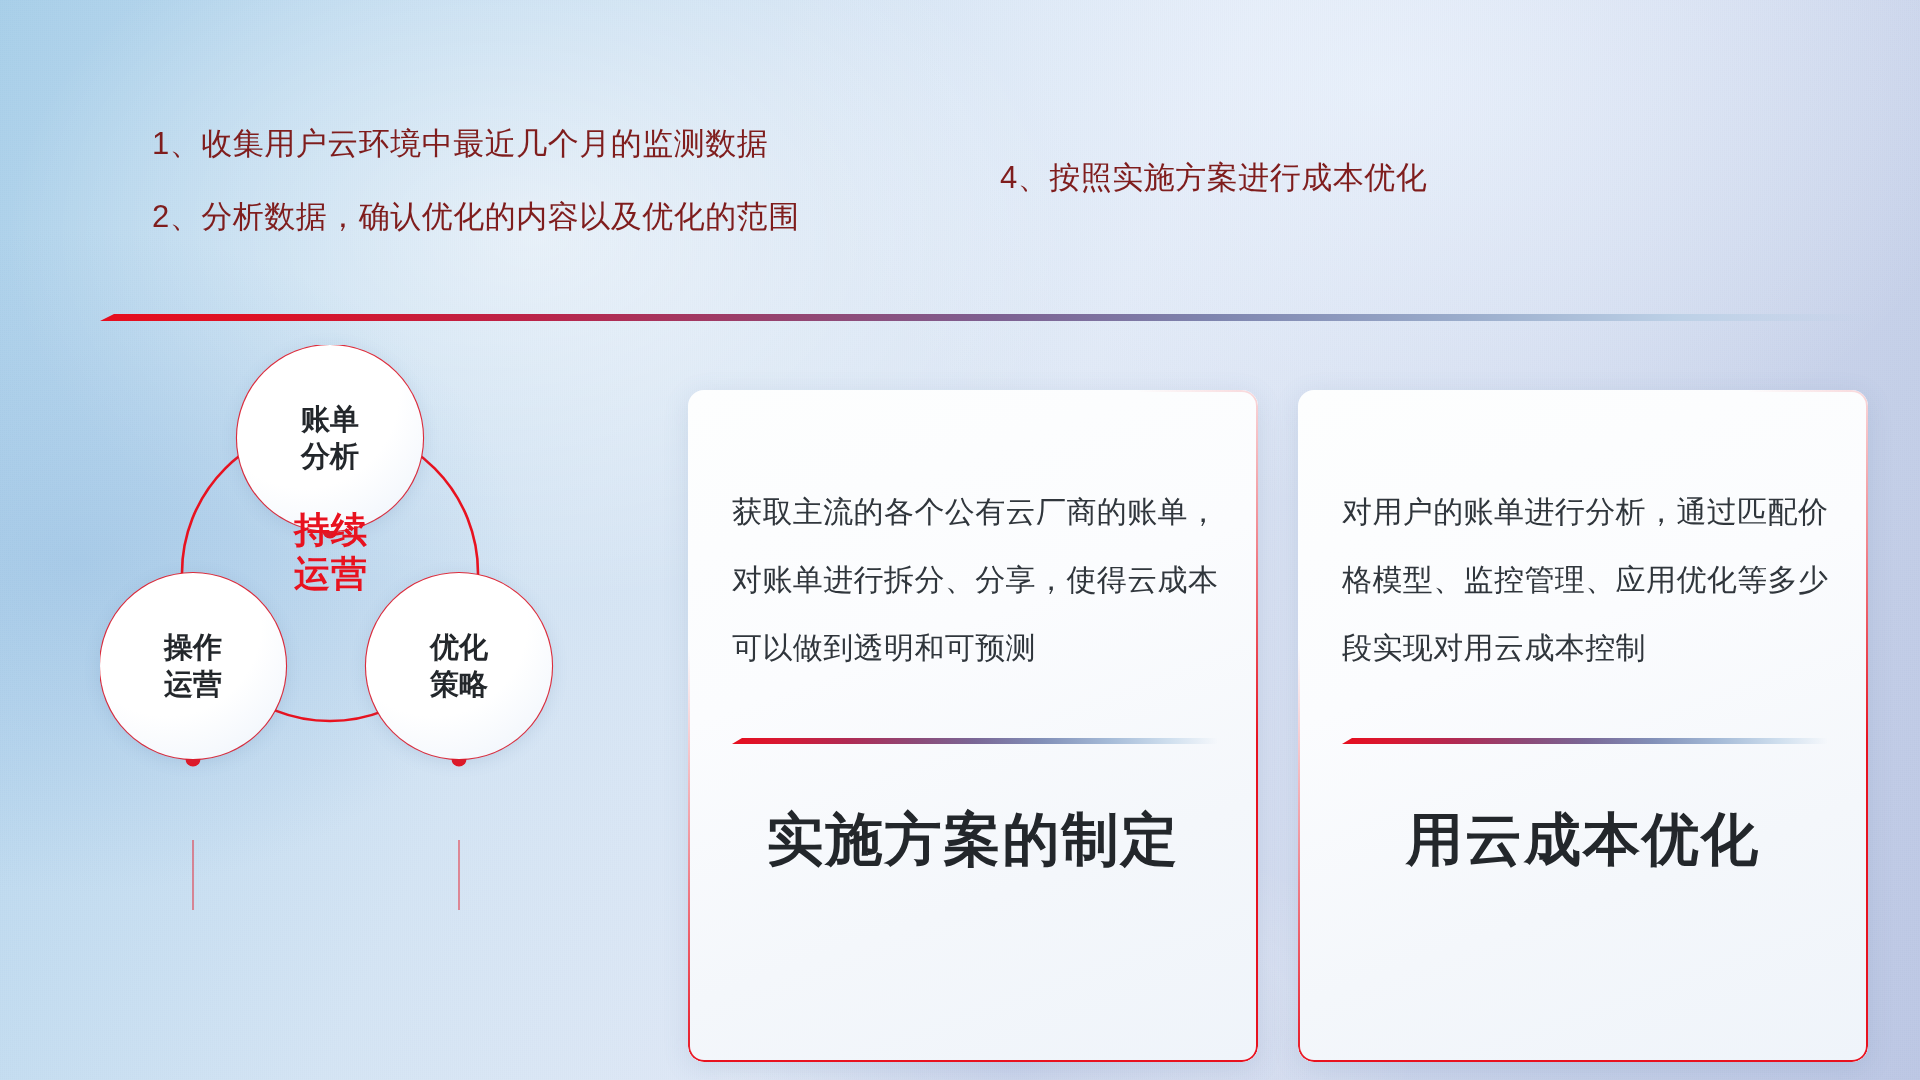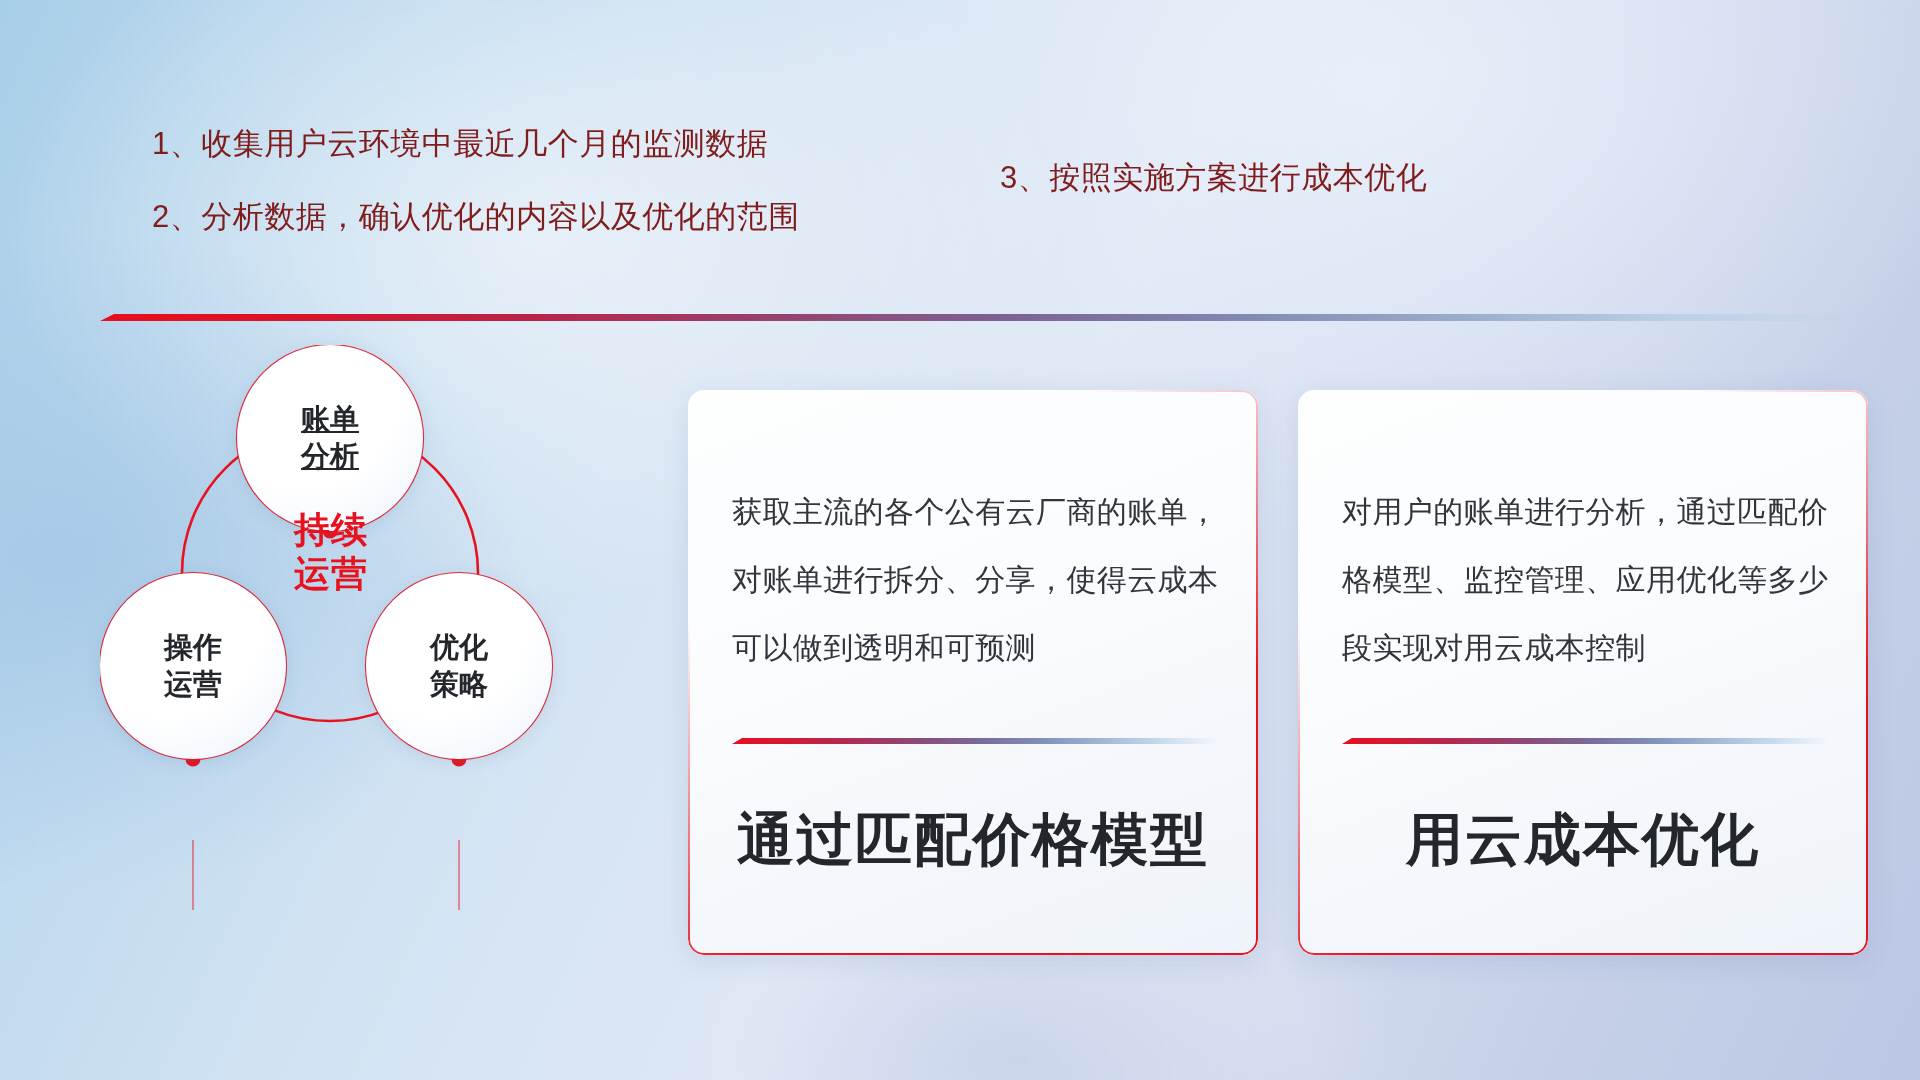--- a/index.html
+++ b/index.html
@@ -60,32 +60,32 @@
   
   #venn{position:absolute;left:100px;top:345px;width:560px;height:600px;}
   #venn svg{position:absolute;left:0;top:0;}
   .venn-bubble{
     position:absolute;border-radius:50%;
     background:radial-gradient(circle at 36% 26%, #ffffff 0%, #ffffff 52%, #f6f9fd 74%, #eaf1f9 100%);
     box-shadow:0 3px 16px rgba(90,125,170,.18);
     display:flex;align-items:center;justify-content:center;
     text-align:center;color:#23272b;font-weight:700;font-size:29px;line-height:1.28;
   }
-  #bubble-top{left:137px;top:0px;width:186px;height:186px;text-decoration:underline;}
+  #bubble-top{left:137px;top:0px;width:186px;height:186px;}
   #bubble-left{left:0px;top:228px;width:186px;height:186px;}
   #bubble-right{left:266px;top:228px;width:186px;height:186px;}
   .venn-center{
     position:absolute;left:166px;top:152px;width:130px;height:110px;
     display:flex;align-items:center;justify-content:center;text-align:center;
     color:#e8121f;font-weight:800;font-size:36px;line-height:1.22;letter-spacing:1px;
   }
 
   
   .card{
-    position:absolute;top:390px;width:570px;height:565px;border-radius:16px;
+    position:absolute;top:390px;width:570px;height:672px;border-radius:16px;
     background:linear-gradient(160deg,#fdfefe 0%,#fbfcfe 38%,#f4f7fb 70%,#eff4fa 100%);
     box-shadow:0 6px 26px rgba(96,126,168,.16);
     overflow:hidden;
   }
   .card-border{
     position:absolute;inset:0;border-radius:16px;pointer-events:none;
     border:2px solid transparent;
   }
   .card-border::before{
     content:"";position:absolute;inset:-2px;border-radius:16px;
@@ -127,21 +127,21 @@
 </div>
 
 <div id="stage">
 
   <div class="bullets" id="bullets-left">
     <div class="line">1、收集用户云环境中最近几个月的监测数据</div>
     <div class="line">2、分析数据，确认优化的内容以及优化的范围</div>
   </div>
 
   <div class="bullets" id="bullets-right">
-    <div class="line">3、按照实施方案进行成本优化</div>
+    <div class="line">4、按照实施方案进行成本优化</div>
   </div>
 
   <div id="top-divider"></div>
 
   <div id="venn">
     <svg width="560" height="600" viewBox="0 0 560 600">
       <circle cx="230" cy="228" r="148" fill="none" stroke="#e8121f" stroke-width="2.6"></circle>
 
       <line x1="230" y1="188" x2="230" y2="118" stroke="#e8121f" stroke-width="1.6" opacity="0.55"></line>
       <line x1="93" y1="495" x2="93" y2="565" stroke="#e8121f" stroke-width="1.6" opacity="0.55"></line>
@@ -165,21 +165,21 @@
     <div class="venn-bubble" id="bubble-right">
       <span>优化<br>策略</span>
     </div>
     <div class="venn-center">持续<br>运营</div>
   </div>
 
   <div class="card" id="card-1">
     <div class="card-border"></div>
     <div class="card-body">获取主流的各个公有云厂商的账单，对账单进行拆分、分享，使得云成本可以做到透明和可预测</div>
     <div class="card-rule"></div>
-    <div class="card-title">通过匹配价格模型</div>
+    <div class="card-title">实施方案的制定</div>
   </div>
 
   <div class="card" id="card-2">
     <div class="card-border"></div>
     <div class="card-body">对用户的账单进行分析，通过匹配价格模型、监控管理、应用优化等多少段实现对用云成本控制</div>
     <div class="card-rule"></div>
     <div class="card-title">用云成本优化</div>
   </div>
 
 </div>

